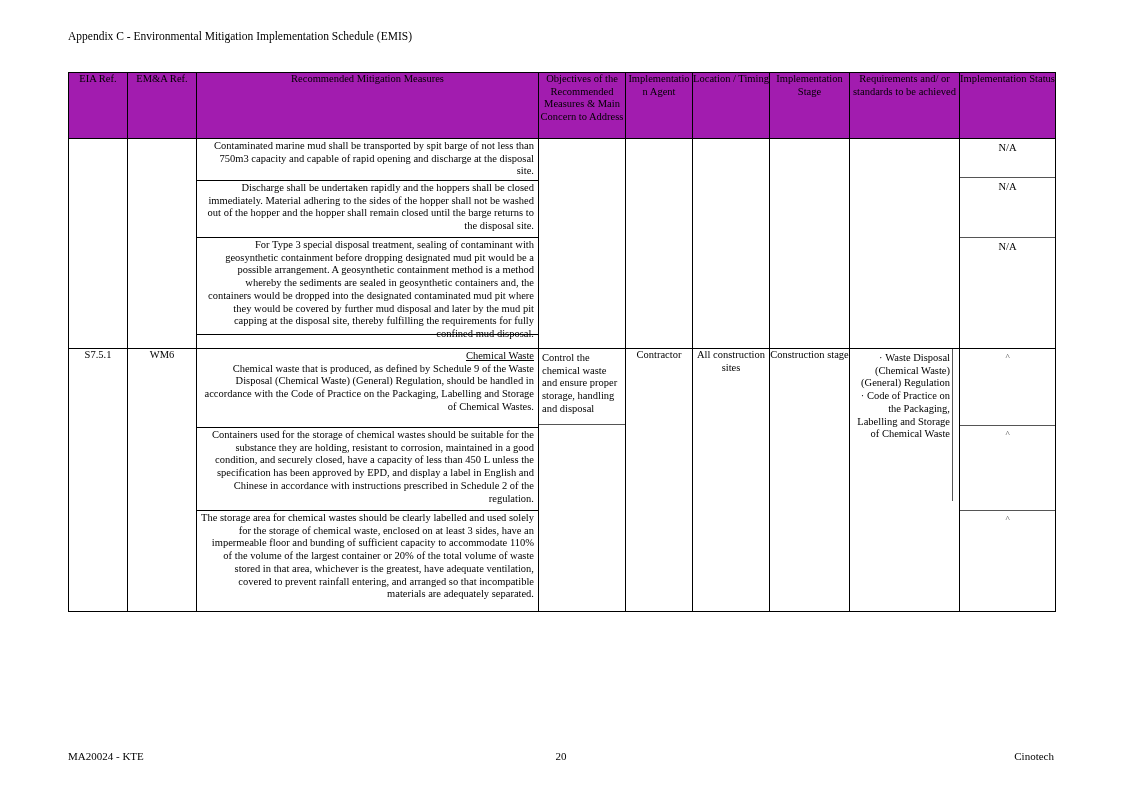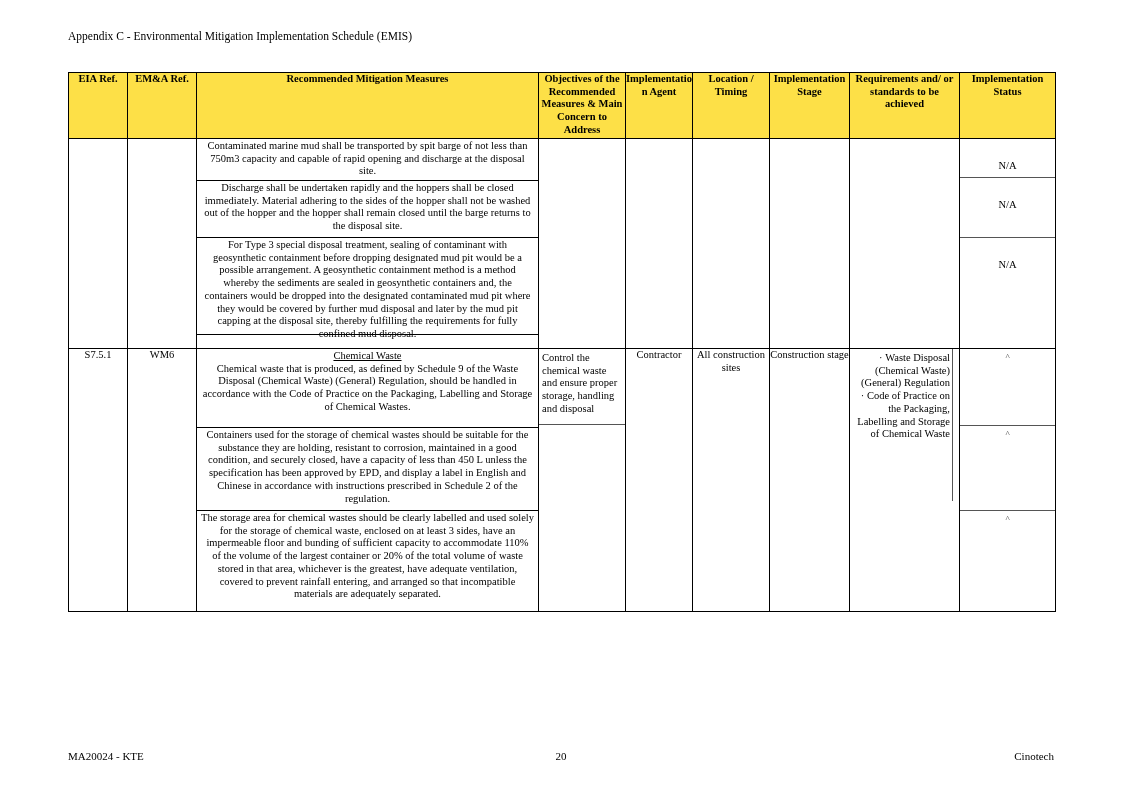--- a/index.html
+++ b/index.html
@@ -24,49 +24,49 @@
   }
   table.emis th, table.emis td {
     border: 1px solid #000;
     vertical-align: top;
     padding: 0;
     font-size: 10.5px;
     line-height: 12.7px;
     overflow: hidden;
   }
   thead th {
-    background: #fde047;
-    font-weight: bold;
+    background: #a21caf;
+    font-weight: normal;
     font-size: 11px;
     line-height: 13px;
     text-align: center;
     vertical-align: middle;
     height: 66px;
     padding: 1px 2px;
     overflow-wrap: anywhere;
   }
   tr.group1 { height: 210px; }
   tr.group2 { height: 262px; }
 
   .ref-cell { text-align: center; padding-top: 3px; }
 
   
   .mbox {
     border-bottom: 1px solid #000;
     padding: 1px 4px 0 4px;
-    text-align: center;
+    text-align: right;
   }
   .mbox.no-border { border-bottom: none; }
   .m-heading { text-decoration: underline; }
 
   
   .sbox {
     border-bottom: 1px solid #555;
     text-align: center;
-    padding-top: 21px;
+    padding-top: 3px;
   }
   .sbox.no-border { border-bottom: none; }
   .sbox.caret { font-size: 9px; color: #333; padding-top: 2px; }
 
   .center-cell { text-align: center; padding: 3px 2px 0 2px; }
 
   .obox {
     border-bottom: 1px solid #555;
     padding: 3px 3px 0 3px;
     height: 76px;

